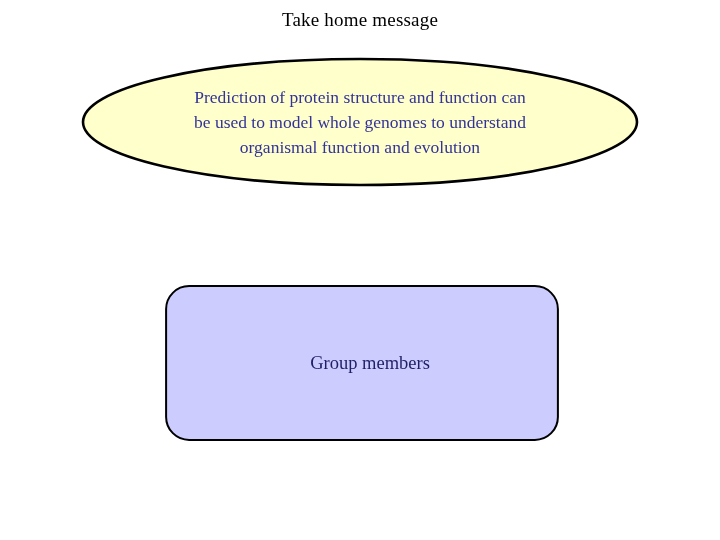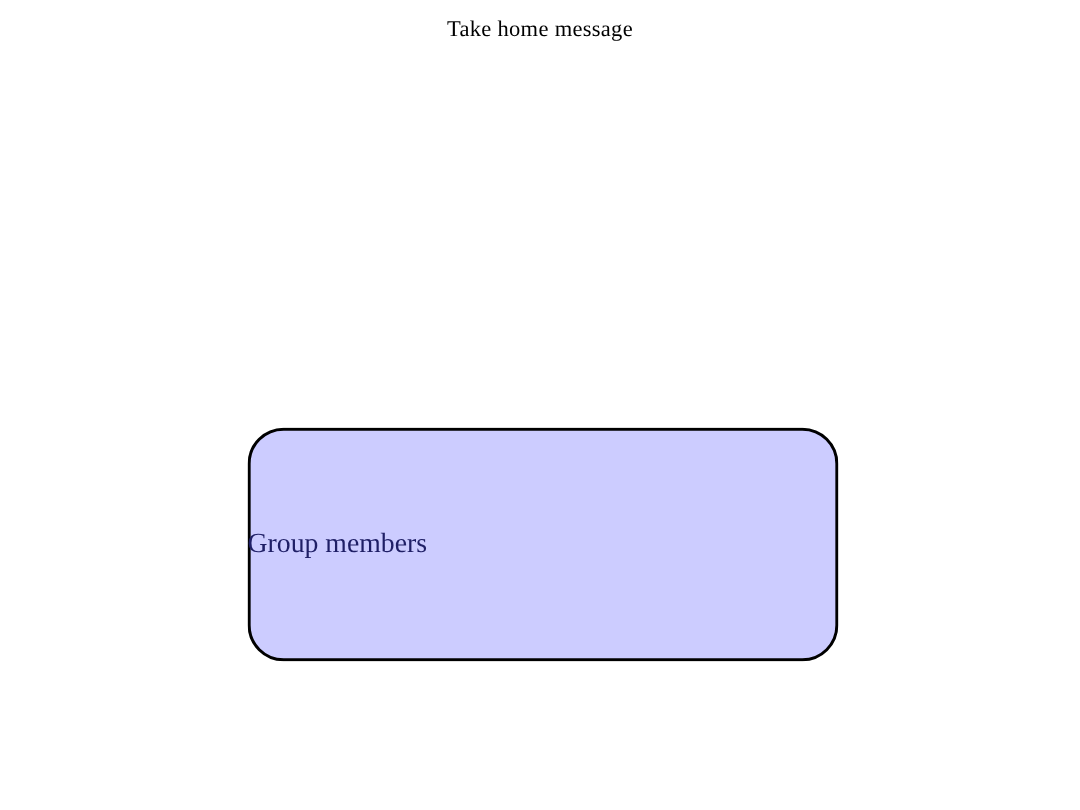--- a/index.html
+++ b/index.html
@@ -22,21 +22,21 @@
   }
 
   
   .heading {
     position: absolute;
     left: 0;
     width: 720px;
     text-align: center;
     color: #000000;
     font-family: "Liberation Serif", "DejaVu Serif", serif;
-    font-size: 15px;
+    font-size: 19px;
     line-height: 24px;
     letter-spacing: 0.2px;
     white-space: nowrap;
   }
   #title-take-home {
     top: 8px;
   }
   #heading-acknowledgements {
     top: 253px;
   }
@@ -95,40 +95,53 @@
     display: block;
   }
   .roundrect-text {
     position: absolute;
     left: 0;
     top: 0;
     width: 394px;
     height: 156px;
     display: flex;
     align-items: center;
-    justify-content: flex-start;
+    justify-content: center;
     box-sizing: border-box;
+    padding-left: 16px;
   }
   .roundrect-text p {
     margin: 0;
     text-align: center;
     color: #1f1f66;
     font-family: "Liberation Serif", "DejaVu Serif", serif;
     font-size: 18.5px;
     line-height: 24px;
     white-space: nowrap;
   }
 </style>
 </head>
 <body>
 
 <div class="slide">
 
   <div class="heading" id="title-take-home">Take home message</div>
 
+  <div class="ellipse-wrap">
+    <svg viewBox="0 0 558 130" xmlns="http://www.w3.org/2000/svg">
+      <ellipse cx="279" cy="65" rx="277" ry="63" fill="#FFFFCC" stroke="#000000" stroke-width="2.6"></ellipse>
+    </svg>
+    <div class="ellipse-text">
+      <p>
+        <span>Prediction of protein structure and function can</span><br>
+        <span>be used to model whole genomes to understand</span><br>
+        <span>organismal function and evolution</span>
+      </p>
+    </div>
+  </div>
 
 
   <div class="roundrect-wrap">
     <svg viewBox="0 0 394 156" xmlns="http://www.w3.org/2000/svg">
       <rect x="1.1" y="1.1" width="391.8" height="153.8" rx="23" ry="23" fill="#CCCCFF" stroke="#000000" stroke-width="2.0"></rect>
     </svg>
     <div class="roundrect-text">
       <p>Group members</p>
     </div>
   </div>

